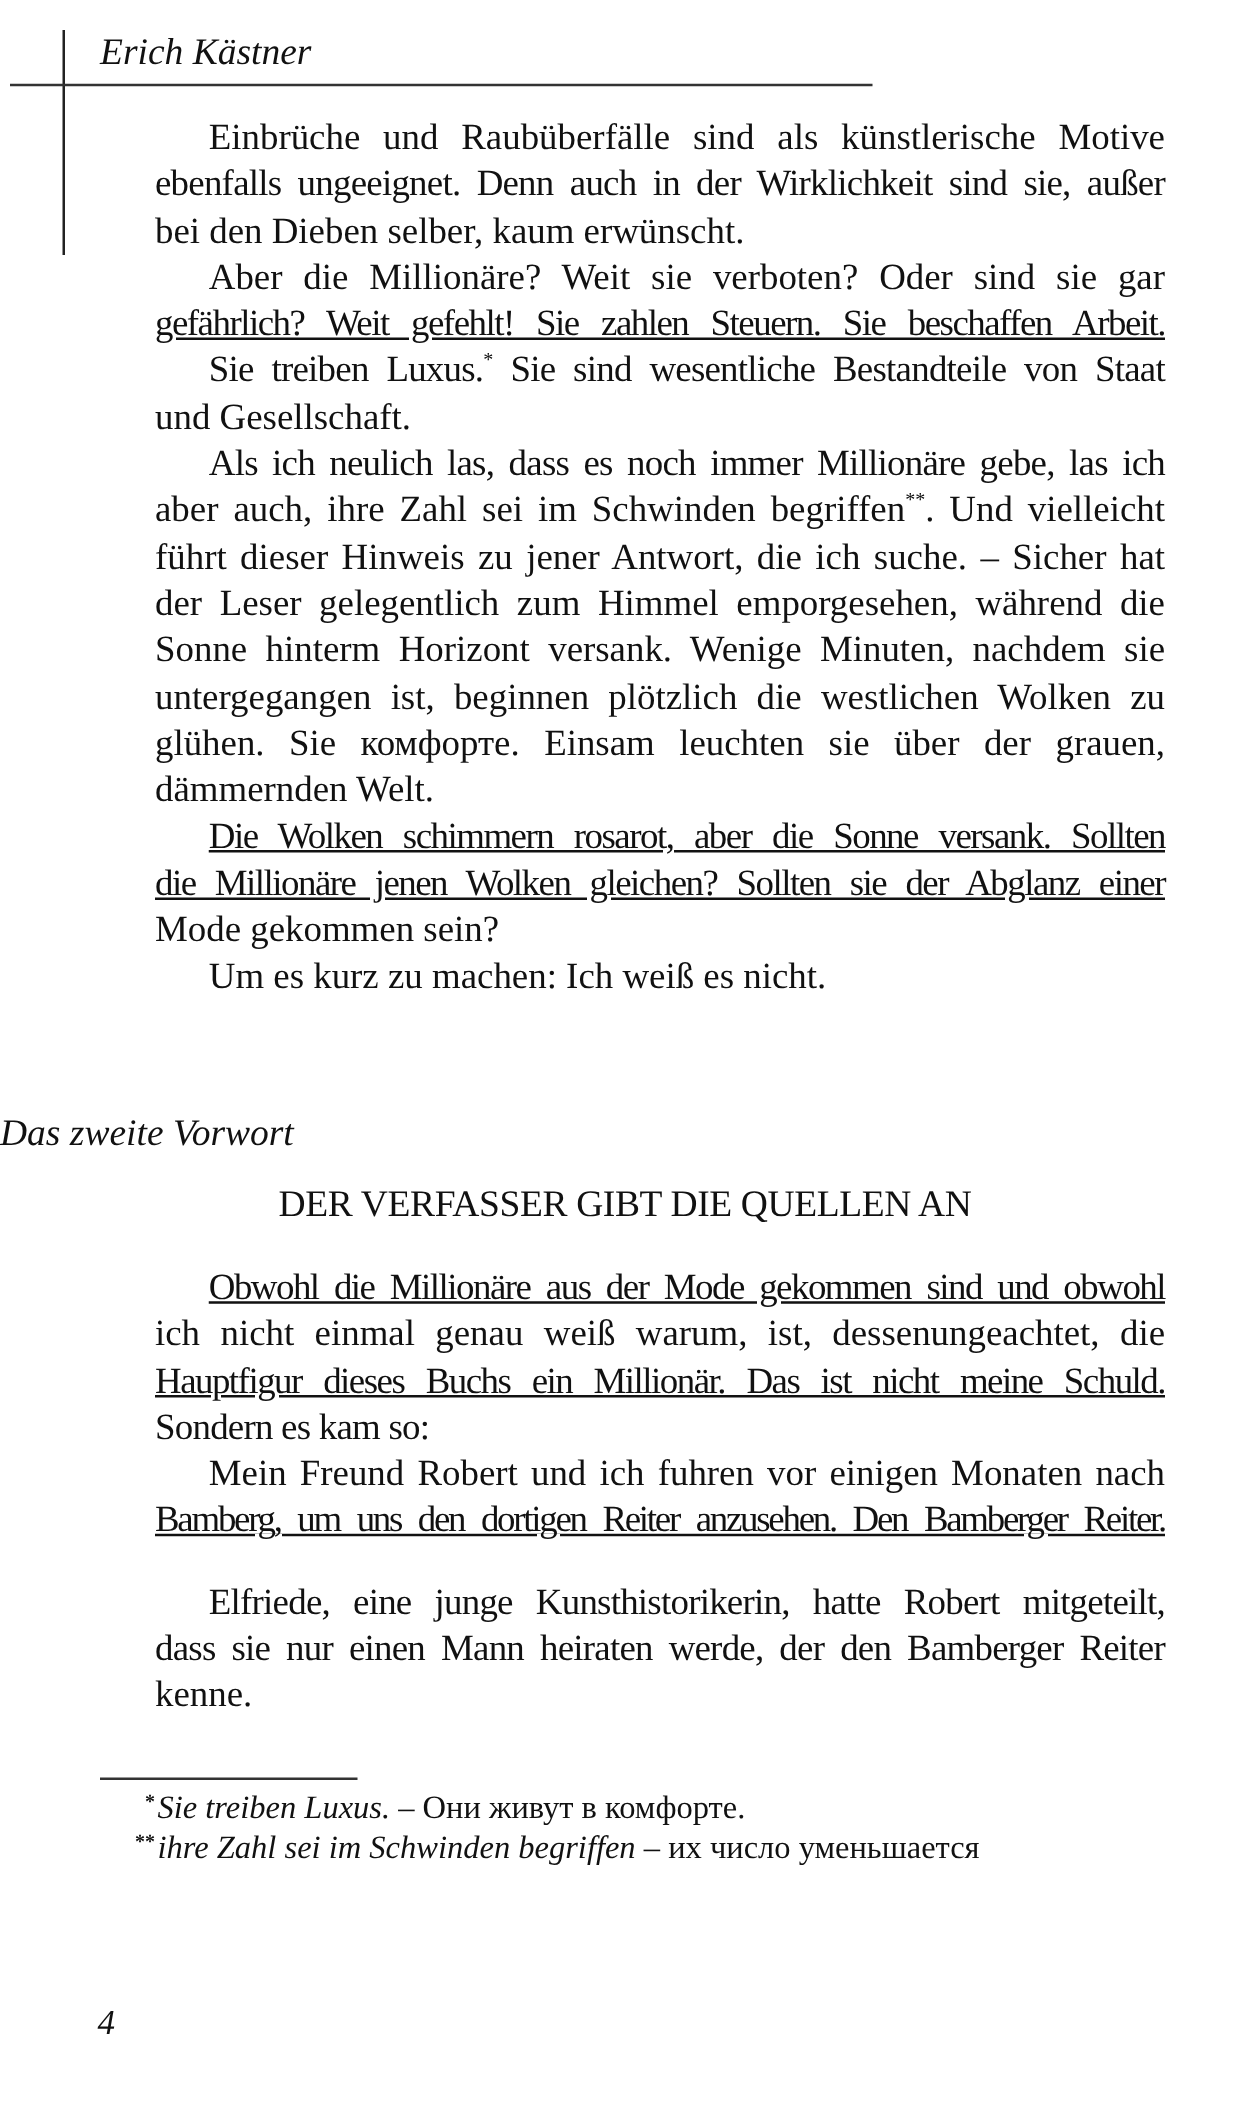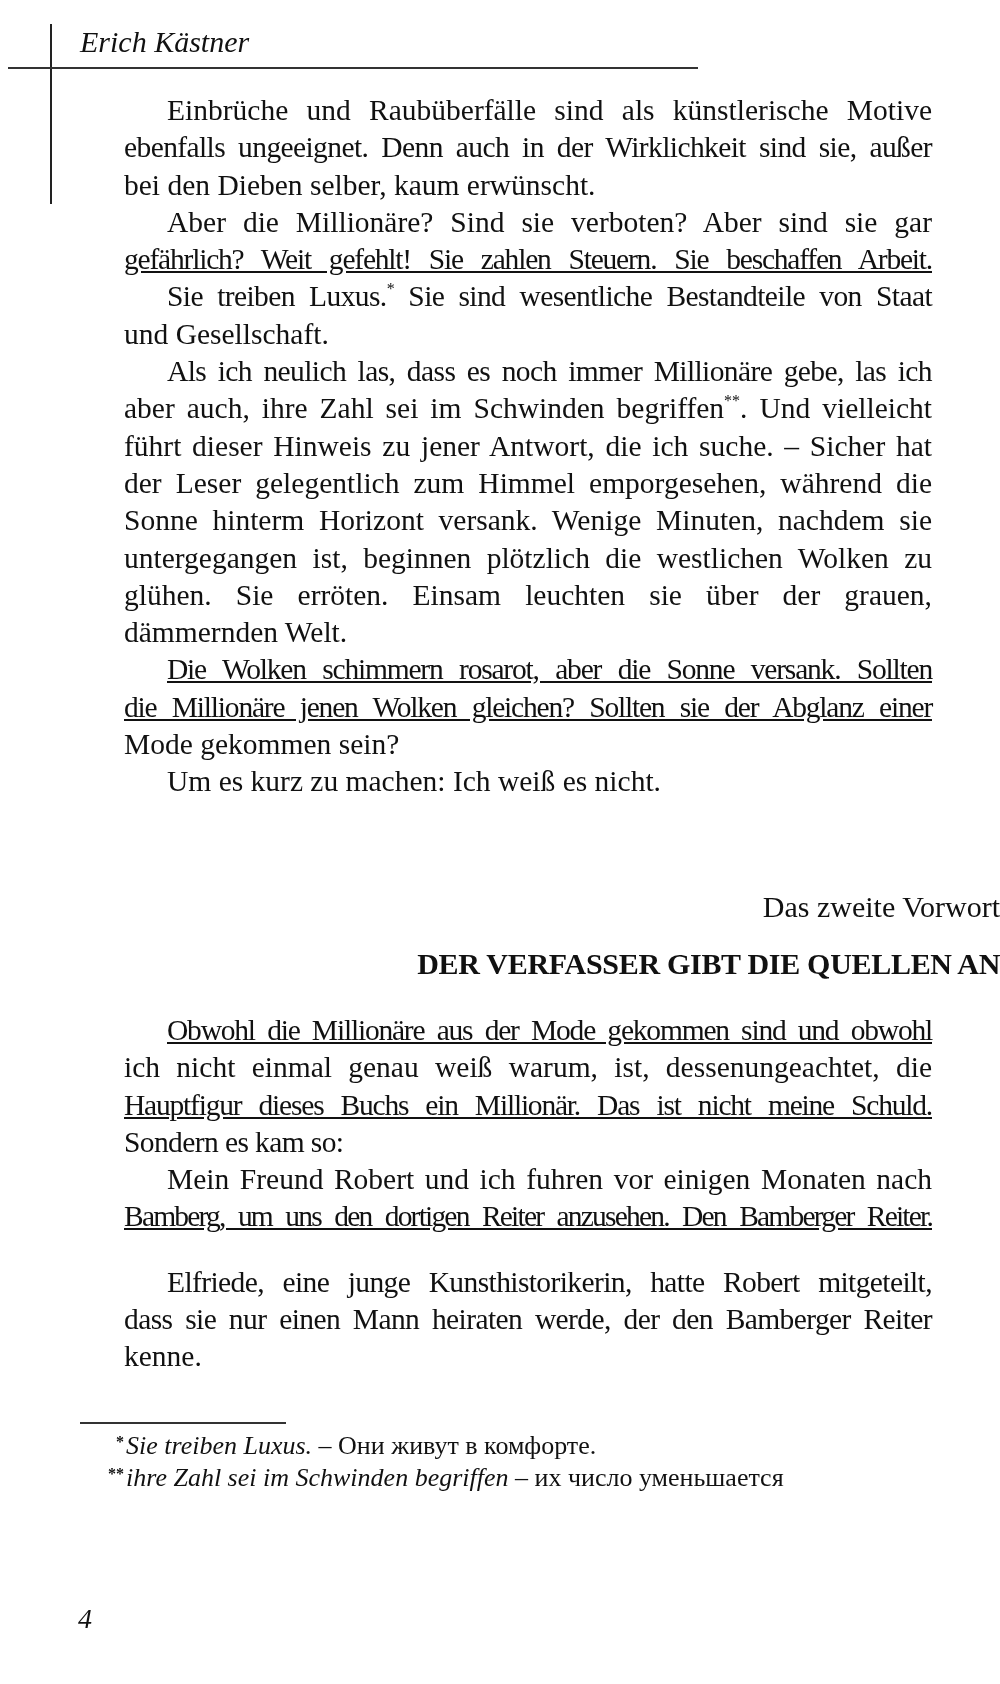--- a/index.html
+++ b/index.html
@@ -13,53 +13,53 @@
   .text-block { position: absolute; left: 80px; width: 808px; margin-left: 44px; }
   .line {
     font-size: 29.5px; line-height: 37.3px; height: 37.3px;
     text-align: justify; text-align-last: justify; white-space: nowrap;
   }
   .line.last { text-align-last: left; }
   .line.indent { padding-left: 43px; }
   .line.tight { letter-spacing: -0.6px; }
   .line.xtight { letter-spacing: -1.2px; text-decoration: underline; }
   sup { font-size: 16px; vertical-align: 12px; line-height: 0; }
-  .sec-sub { position: absolute; left: 0; width: 1000px; top: 888px; text-align: right; font-size: 30px; line-height: 38px; }
-  .sec-title { position: absolute; left: 0; width: 1000px; top: 945px; text-align: right; font-weight: bold; font-size: 30px; line-height: 38px; letter-spacing: -0.3px; }
+  .sec-sub { position: absolute; left: 0; width: 1000px; top: 888px; text-align: left; font-style: italic; font-size: 30px; line-height: 38px; }
+  .sec-title { position: absolute; left: 0; width: 1000px; top: 945px; text-align: center; font-weight: normal; font-size: 30px; line-height: 38px; letter-spacing: -0.3px; }
   .fn-rule { position: absolute; left: 80px; top: 1422px; width: 206px; height: 2px; background: #333; }
   .footnotes { position: absolute; left: 80px; top: 1430px; width: 830px; }
   .fn { font-size: 26px; line-height: 32px; white-space: nowrap; padding-left: 34px; position: relative; }
   .fn .mark { position: absolute; font-size: 16px; top: -4px; font-weight: bold; }
   .fn .mark.one { left: 36px; }
   .fn .mark.two { left: 28px; }
   .fn .it { font-style: italic; padding-left: 12px; }
   .page-number { position: absolute; left: 78px; top: 1603px; font-style: italic; font-size: 28px; }
 </style>
 </head>
 <body>
 
 <div class="vrule"></div>
 <div class="hrule"></div>
 <div class="running-head">Erich Kästner</div>
 
 <div class="text-block" style="top:92px;">
   <div class="line indent">Einbrüche und Raubüberfälle sind als künstlerische Motive</div>
   <div class="line tight">ebenfalls ungeeignet. Denn auch in der Wirklichkeit sind sie, außer</div>
   <div class="line last">bei den Dieben selber, kaum erwünscht.</div>
-  <div class="line indent">Aber die Millionäre? Sind sie verboten? Aber sind sie gar</div>
+  <div class="line indent">Aber die Millionäre? Weit sie verboten? Oder sind sie gar</div>
   <div class="line xtight">gefährlich? Weit gefehlt! Sie zahlen Steuern. Sie beschaffen Arbeit.</div>
   <div class="line indent tight"><span>Sie treiben Luxus.</span><sup>*</sup><span> Sie sind wesentliche Bestandteile von Staat</span></div>
   <div class="line last">und Gesellschaft.</div>
   <div class="line indent tight">Als ich neulich las, dass es noch immer Millionäre gebe, las ich</div>
   <div class="line"><span>aber auch, ihre Zahl sei im Schwinden begriffen</span><sup>**</sup><span>. Und vielleicht</span></div>
   <div class="line">führt dieser Hinweis zu jener Antwort, die ich suche. – Sicher hat</div>
   <div class="line">der Leser gelegentlich zum Himmel emporgesehen, während die</div>
   <div class="line">Sonne hinterm Horizont versank. Wenige Minuten, nachdem sie</div>
   <div class="line">untergegangen ist, beginnen plötzlich die westlichen Wolken zu</div>
-  <div class="line">glühen. Sie erröten. Einsam leuchten sie über der grauen,</div>
+  <div class="line">glühen. Sie комфорте. Einsam leuchten sie über der grauen,</div>
   <div class="line last">dämmernden Welt.</div>
   <div class="line indent xtight">Die Wolken schimmern rosarot, aber die Sonne versank. Sollten</div>
   <div class="line xtight">die Millionäre jenen Wolken gleichen? Sollten sie der Abglanz einer</div>
   <div class="line last">Mode gekommen sein?</div>
   <div class="line indent last">Um es kurz zu machen: Ich weiß es nicht.</div>
 </div>
 
 <div class="sec-sub">Das zweite Vorwort</div>
 <div class="sec-title">DER VERFASSER GIBT DIE QUELLEN AN</div>
 

